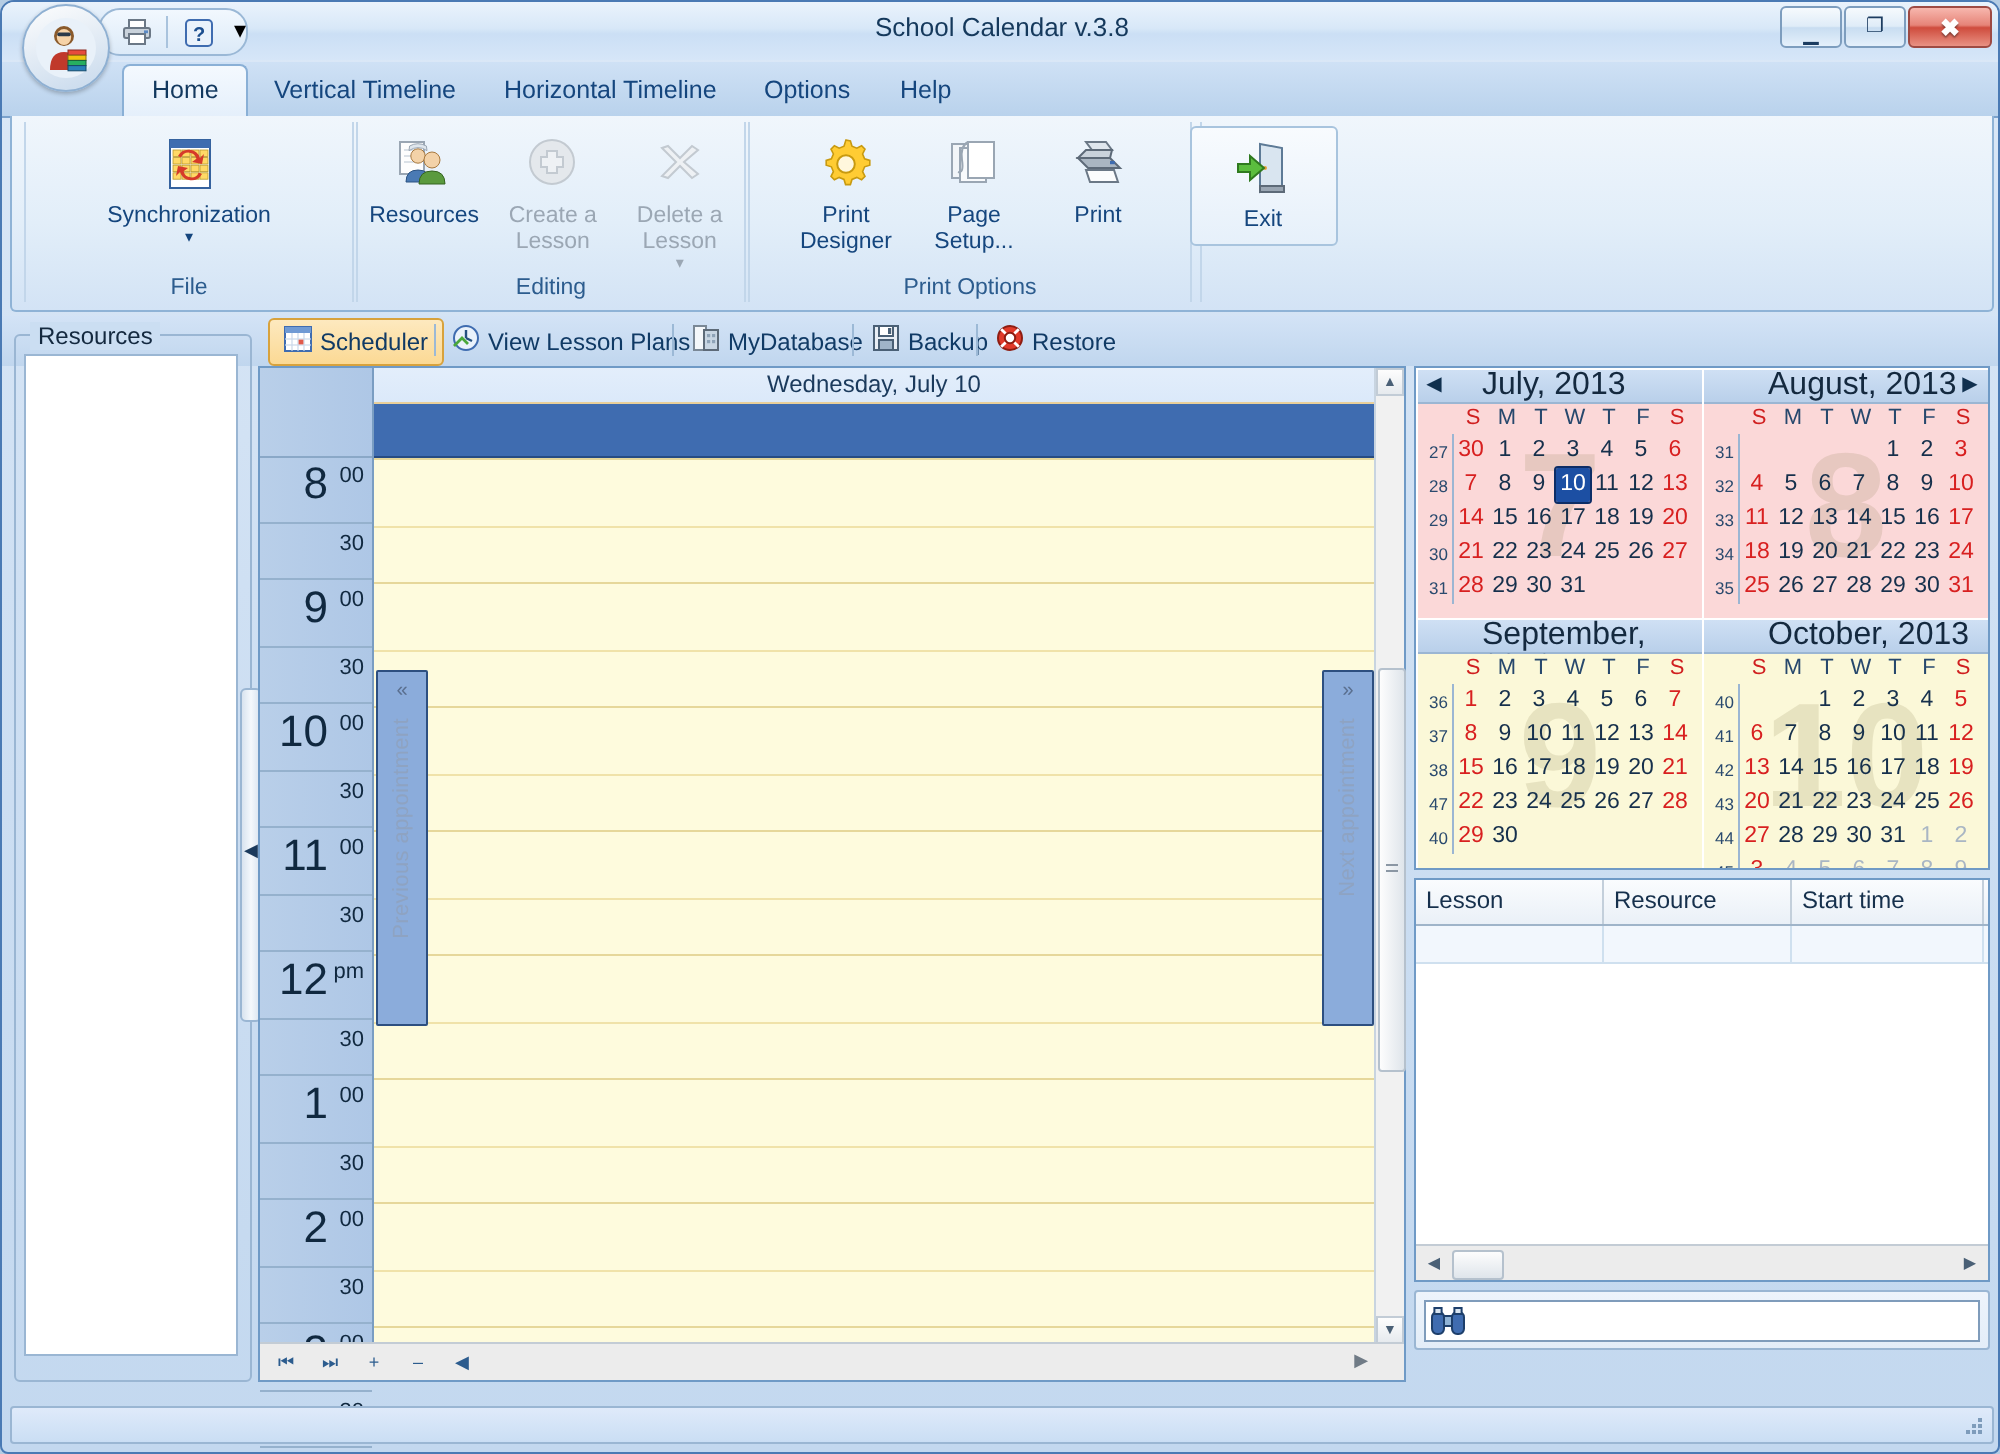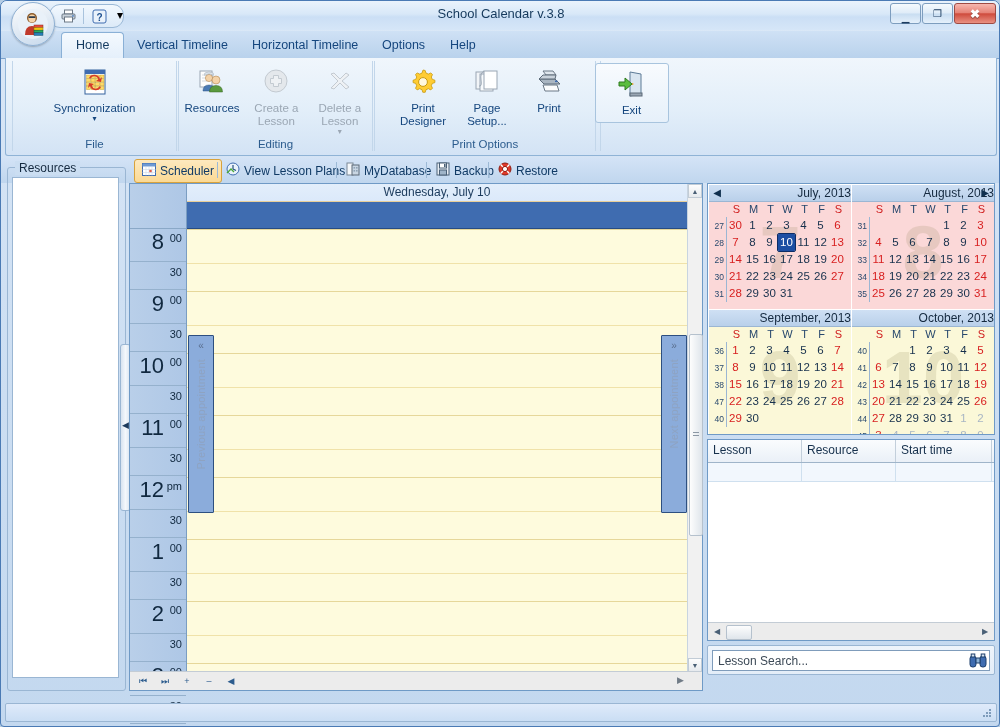--- a/index.html
+++ b/index.html
@@ -220,23 +220,24 @@
   
   .rightpanel{
     position:absolute;left:706px;top:182px;width:288px;height:508px;
   }
   .calbox{
     position:absolute;left:0;top:0;width:288px;height:252px;
     box-sizing:border-box;border:1px solid #6f9ac6;background:#fff;
   }
   .month{position:absolute;width:142px;height:124px;}
   .m-hdr{
-    height:16px;line-height:16px;text-align:right;font-size:12px;color:#14293f;
+    height:16px;line-height:16px;text-align:left;font-size:16px;color:#14293f;
     background:linear-gradient(180deg,#cfe0f4,#b9d0ea);
     border-bottom:1px solid #9bb6d3;
+    padding-left:32px;
   }
   .m-body{position:relative;height:107px;overflow:hidden;}
   .m-water{
     position:absolute;left:50%;top:48%;transform:translate(-50%,-50%);
     font-size:74px;font-weight:bold;color:rgba(130,120,70,.16);
     line-height:1;user-select:none;
   }
   .m-dow{position:relative;display:flex;height:15px;padding-left:19px;}
   .m-dow span{width:17px;text-align:center;font-size:11px;line-height:15px;color:#27486d;}
   .m-dow span.we{color:#d02020;}
@@ -989,21 +990,20 @@
         </div>
       <div class="hscroll">
         <div class="hs-btn" style="left:2px;">◀</div>
         <div class="hs-thumb"></div>
         <div class="hs-btn" style="right:2px;">▶</div>
       </div>
     </div>
 
     <div class="searchwrap">
       <div class="searchbox">
-        <span class="txt">Lesson Search...</span>
         <span class="srch-ic">
           <svg width="18" height="15" viewBox="0 0 18 15">
             <rect x="1" y="3" width="6" height="11" rx="2.6" fill="#3f6cb0" stroke="#1d3f6b"></rect>
             <rect x="11" y="3" width="6" height="11" rx="2.6" fill="#3f6cb0" stroke="#1d3f6b"></rect>
             <rect x="2.2" y="1" width="3.6" height="3" fill="#d9e5f0" stroke="#1d3f6b"></rect>
             <rect x="12.2" y="1" width="3.6" height="3" fill="#d9e5f0" stroke="#1d3f6b"></rect>
             <rect x="7" y="5" width="4" height="5" fill="#8fb3d6" stroke="#1d3f6b"></rect>
           </svg>
         </span>
       </div>

